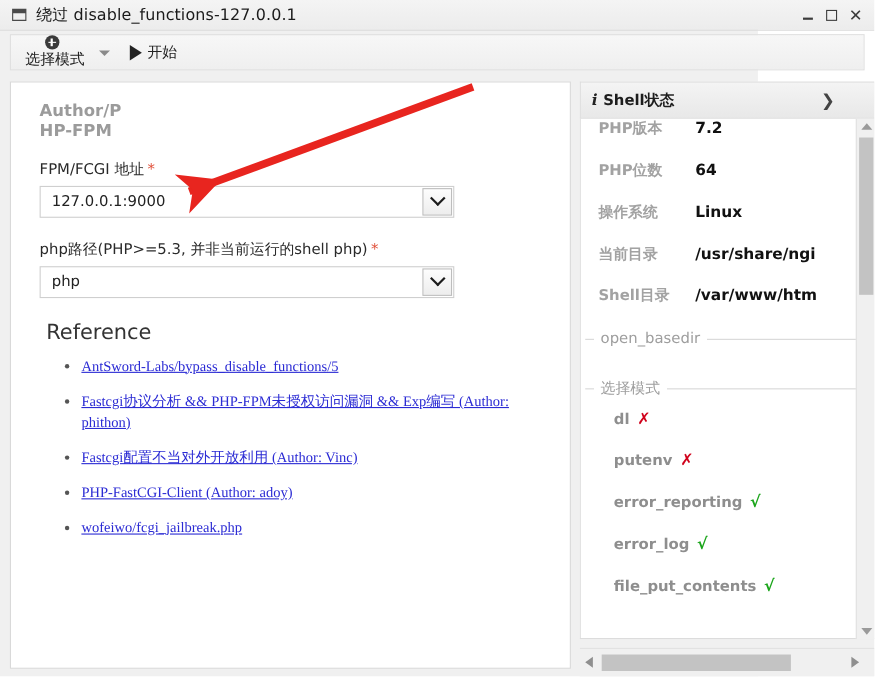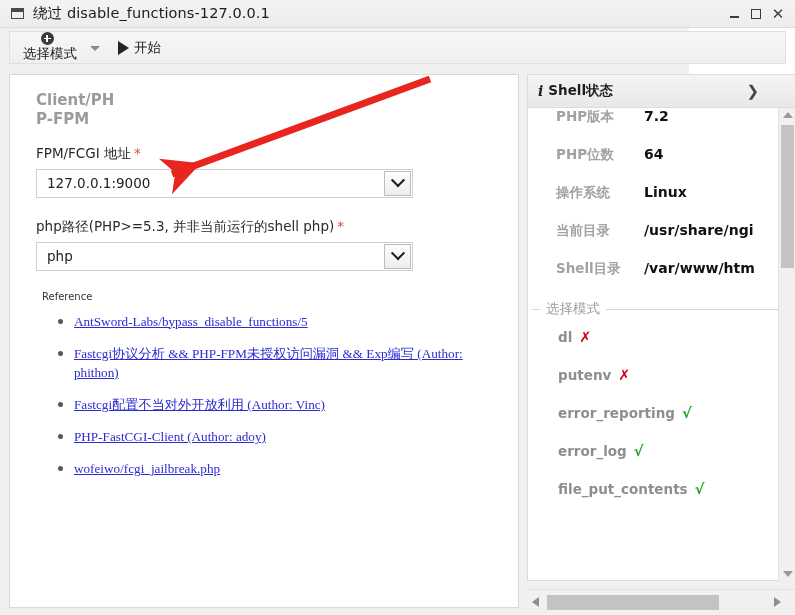--- a/index.html
+++ b/index.html
@@ -146,21 +146,21 @@
     flex: none;
   }
   .chev {
     width: 8px; height: 8px;
     border-right: 2.4px solid #1c1c1c;
     border-bottom: 2.4px solid #1c1c1c;
     transform: rotate(45deg) translate(-2px,-2px);
   }
 
   .ref-head {
-    font-size: 10px; color: #333;
+    font-size: 19px; color: #333;
     margin: 14px 0 10px 6px;
   }
   ul.refs {
     margin: 0; padding-left: 38px;
     list-style: disc;
     font-family: Liberation Serif, serif;
   }
   ul.refs li {
     margin-bottom: 13px;
     color: #555;
@@ -206,21 +206,21 @@
     position: relative;
     height: 473px;
     background: #fff;
     border: 1px solid #dcdcdc;
     border-top: none; border-right: none;
     box-sizing: border-box;
     overflow: hidden;
   }
   .stat-row {
     display: flex; align-items: baseline;
-    padding: 0 0 0 28px;
+    padding: 0 0 0 16px;
     height: 38px;
   }
   .stat-key {
     width: 88px; flex: none;
     font-size: 13.5px; font-weight: bold; color: #a2a2a2;
     white-space: nowrap;
   }
   .stat-val {
     font-size: 14px; font-weight: bold; color: #111;
     white-space: nowrap;
@@ -324,21 +324,21 @@
     <span class="ico-caret-dn"></span>
     <div class="tbar-item">
       <span class="ico-play"></span>
       <span>开始</span>
     </div>
   </div>
 
   <div class="left-panel">
     <div class="lp-inner">
 
-      <div class="section-title">Client/PHP-FPM</div>
+      <div class="section-title">Author/PHP-FPM</div>
 
       <div class="field-label">
         <span>FPM/FCGI 地址</span><span class="req">*</span>
       </div>
       <div class="combo">
         <div class="combo-value">127.0.0.1:9000</div>
         <div class="combo-btn">
           <span class="chev"></span>
         </div>
       </div>
@@ -389,20 +389,24 @@
       </div>
       <div class="stat-row">
         <span class="stat-key">当前目录</span>
         <span class="stat-val">/usr/share/ngi</span>
       </div>
       <div class="stat-row">
         <span class="stat-key">Shell目录</span>
         <span class="stat-val">/var/www/htm</span>
       </div>
 
+      <fieldset class="grp">
+        <legend>open_basedir</legend>
+        <div class="grp-body"></div>
+      </fieldset>
 
       <fieldset class="grp">
         <legend>选择模式</legend>
         <div class="grp-body">
           <div class="fn-row">
             <span>dl</span>
             <span class="fn-mark mark-no">✗</span>
           </div>
           <div class="fn-row">
             <span>putenv</span>

